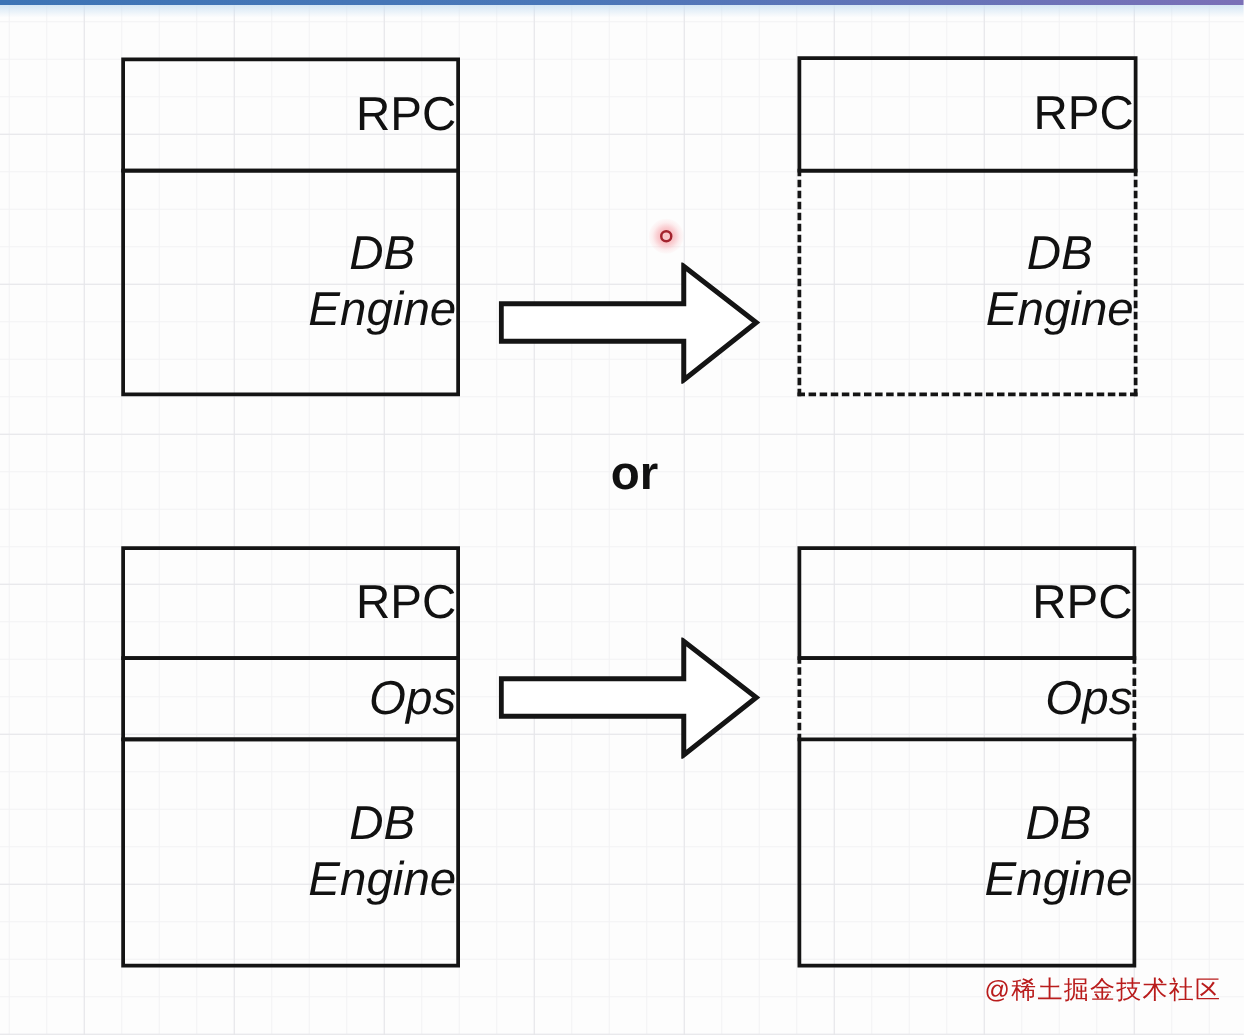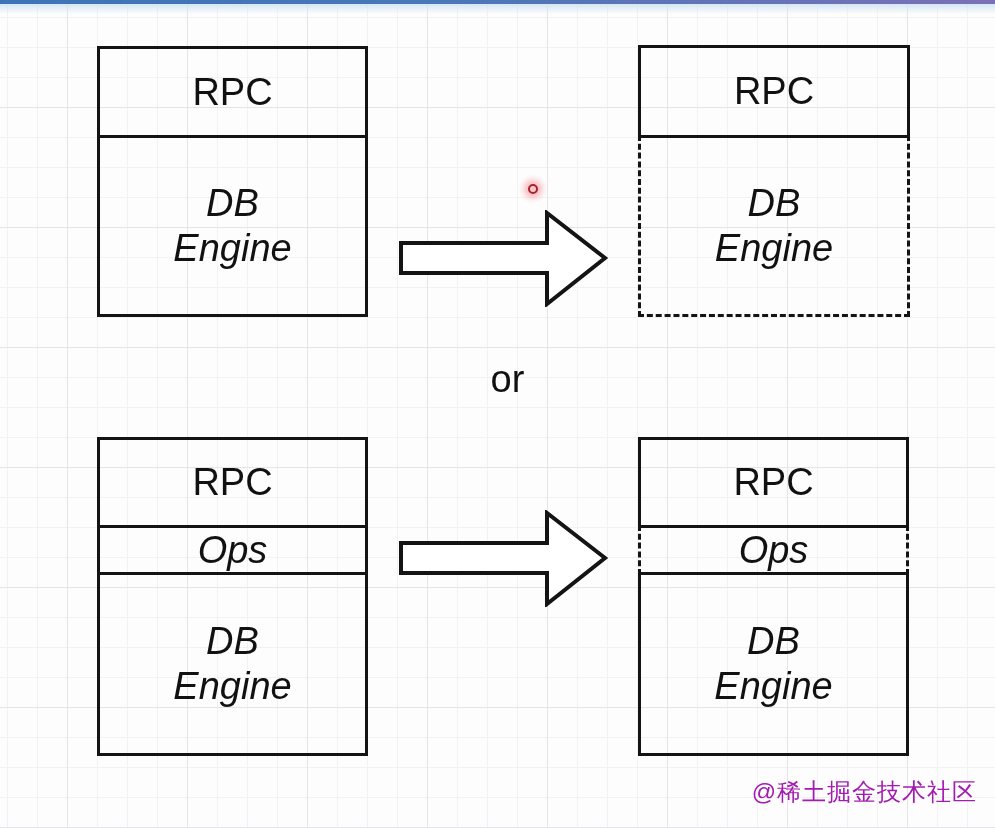--- a/index.html
+++ b/index.html
@@ -27,46 +27,46 @@
   .topbar-fade {
     position: absolute; left: 0; top: 4px; width: 995px; height: 10px;
     background: linear-gradient(180deg, rgba(205,226,243,0.85) 0%, rgba(253,253,253,0) 100%);
   }
 
   .stack { position: absolute; }
   .sec {
     box-sizing: border-box;
     border: 3px solid #141414;
     background: transparent;
-    display: flex; align-items: center; justify-content: center;
+    display: flex; align-items: center; justify-content: flex-end;
     font-size: 38px; line-height: 45px;
     text-align: center;
     white-space: pre-line;
   }
   .sec + .sec { margin-top: -3px; font-style: italic; }
   .sec.dashed-box {
     border: 3px dashed #141414;
     border-top: 3px solid #141414;
   }
   .sec.dashed-sides {
     border-left: 3px dashed #141414;
     border-right: 3px dashed #141414;
   }
 
   .h-rpc-top { height: 92px; }
   .h-db-top  { height: 182px; }
   .h-rpc-bot { height: 91px; }
-  .h-ops     { height: 50px; }
+  .h-ops     { height: 68px; }
   .h-db-bot  { height: 184px; }
 
   .arrow { position: absolute; }
 
   .or-label {
     position: absolute; left: 455px; top: 357px; width: 105px;
-    text-align: center; font-size: 38px; line-height: 45px;
+    text-align: center; font-size: 38px; line-height: 45px; font-weight: bold;
   }
 
   .laser {
     position: absolute; left: 519px; top: 175px; width: 28px; height: 28px;
     border-radius: 50%;
     background: radial-gradient(circle,
       rgba(240,95,105,0.55) 0%,
       rgba(245,130,140,0.40) 35%,
       rgba(250,180,185,0.22) 55%,
       rgba(255,220,225,0) 75%);
@@ -74,22 +74,22 @@
   .laser-ring {
     position: absolute; left: 9px; top: 9px; width: 10px; height: 10px;
     box-sizing: border-box;
     border: 2.5px solid #a3242e;
     border-radius: 50%;
     background: rgba(255,245,245,0.35);
   }
 
   .watermark {
     position: absolute; right: 18px; top: 779px;
-    font-size: 24px; line-height: 26px;
-    color: #a21caf; letter-spacing: 1px;
+    font-size: 20px; line-height: 26px;
+    color: #b91c1c; letter-spacing: 1px;
   }
 </style>
 </head>
 <body>
 
 <div class="topbar" style="background: linear-gradient(90deg, rgb(61, 116, 181) 0%, rgb(74, 119, 184) 45%, rgb(123, 112, 183) 100%);"></div>
 <div class="topbar-fade"></div>
 
 <div class="stack" style="left:97px; top:46px; width:271px;">
   <div class="sec h-rpc-top">

